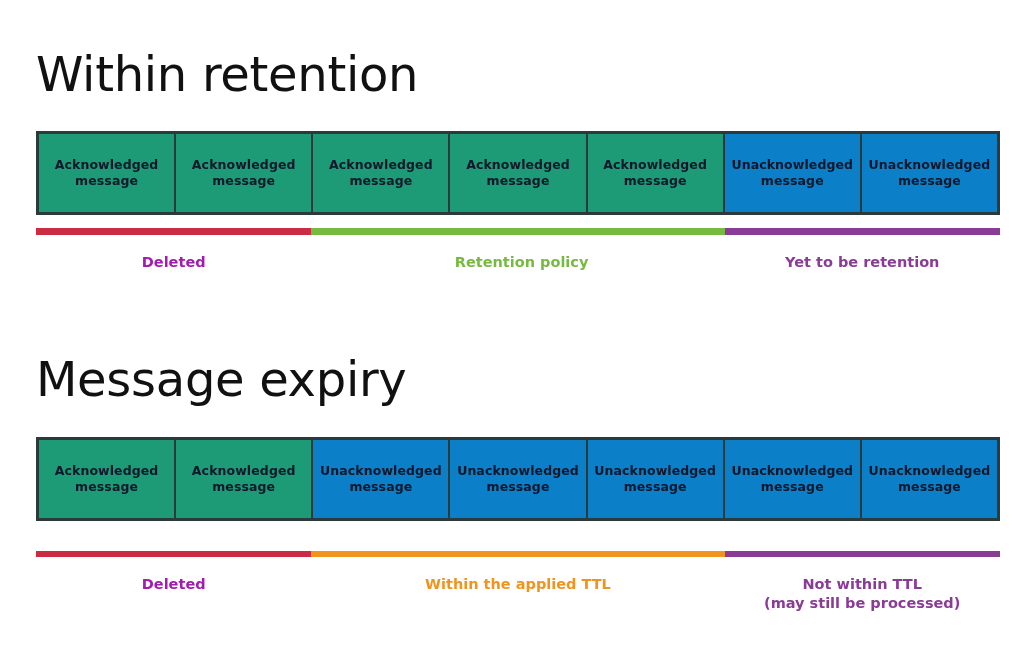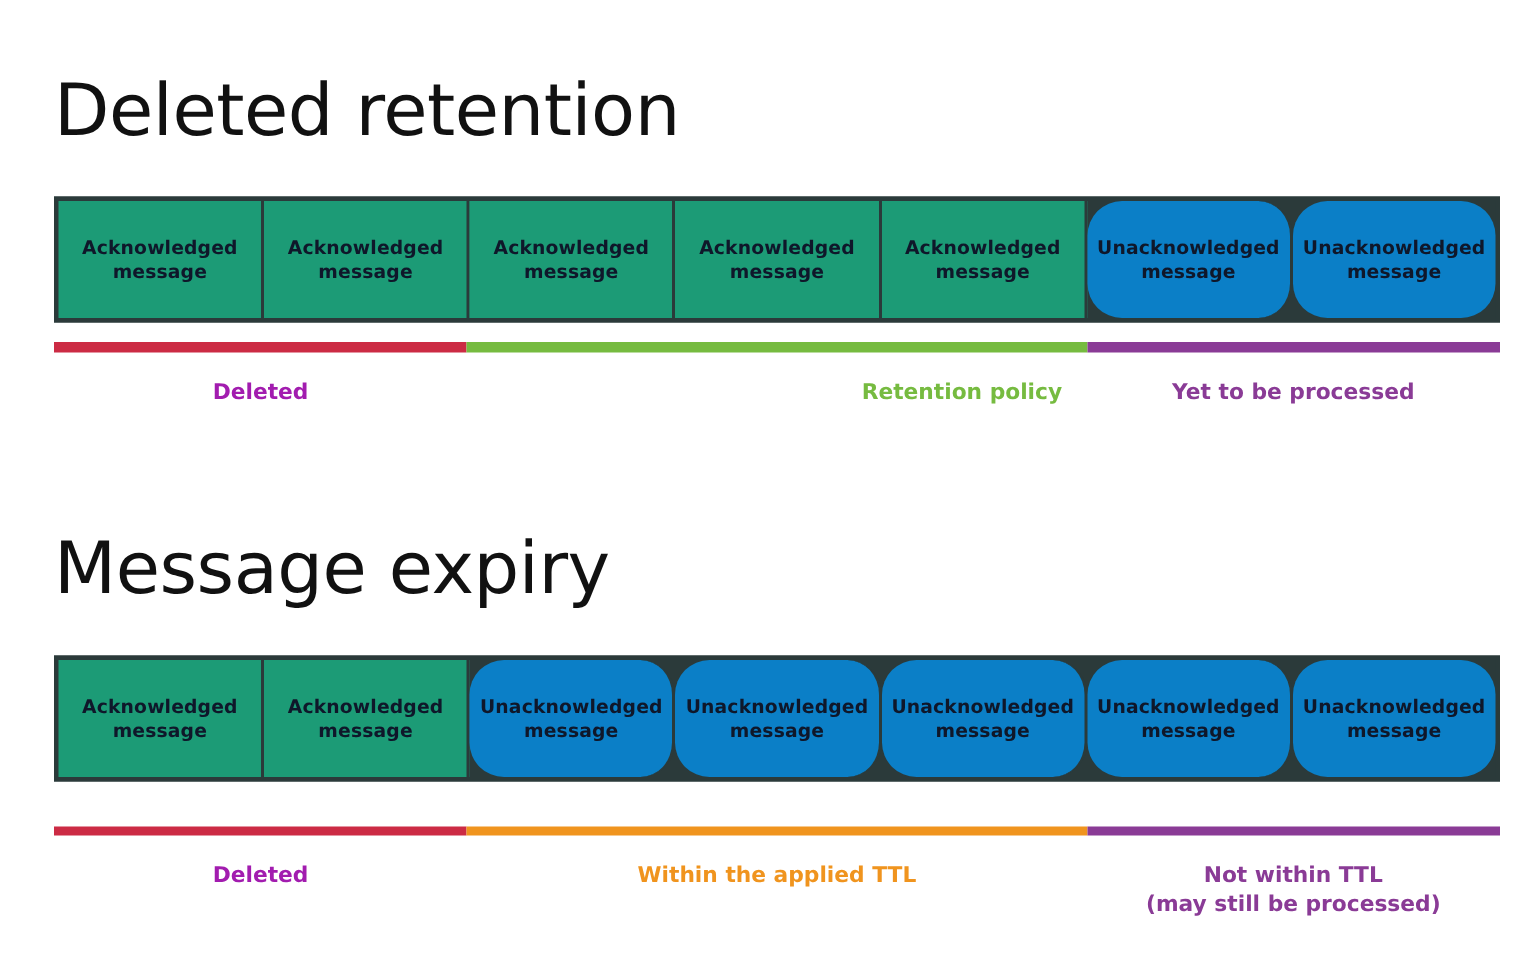--- a/index.html
+++ b/index.html
@@ -51,21 +51,21 @@
     font-size:12.5px;
     font-weight:700;
     line-height:1.25;
     letter-spacing:0.1px;
     border-right:2px solid #2b3a3a;
     box-sizing:border-box;
     padding:0 2px;
   }
   .cell:last-child{border-right:none;}
   .cell.ack{background:#1c9b76;}
-  .cell.unack{background:#0b7fc7;border-radius:23px;}
+  .cell.unack{background:#0b7fc7;}
   .cell span{display:block;}
 
   
   .legend{
     position:absolute;
     left:36px;
     width:964px;
   }
   #legend-retention{top:228px;}
   #legend-expiry{top:551px;}
@@ -100,21 +100,21 @@
   .legend-label.red{color:#a21caf;}
   .legend-label.green{color:#76bb40;}
   .legend-label.purple{color:#8a3b96;}
   .legend-label.orange{color:#f0941e;}
 </style>
 </head>
 <body>
 
 <div class="canvas">
 
-  <div class="section-title" id="title-retention">Deleted retention</div>
+  <div class="section-title" id="title-retention">Within retention</div>
 
   <div class="row" id="row-retention">
     <div class="cell ack">
       <span>Acknowledged
 message</span>
     </div>
     <div class="cell ack">
       <span>Acknowledged
 message</span>
     </div>
@@ -141,22 +141,22 @@
   </div>
 
   <div class="legend" id="legend-retention">
     <div class="legend-bar">
       <div class="seg red" style="flex:2 1 0;"></div>
       <div class="seg green" style="flex:3 1 0;"></div>
       <div class="seg purple" style="flex:2 1 0;"></div>
     </div>
     <div class="legend-labels">
       <div class="legend-label red" style="left:0px;width:275.4px;">Deleted</div>
-      <div class="legend-label green" style="left:259px;width:413.1px;text-align:right;">Retention policy</div>
-      <div class="legend-label purple" style="left:688.5px;width:275.4px;">Yet to be processed</div>
+      <div class="legend-label green" style="left:279px;width:413.1px;">Retention policy</div>
+      <div class="legend-label purple" style="left:688.5px;width:275.4px;">Yet to be retention</div>
     </div>
   </div>
 
   <div class="section-title" id="title-expiry">Message expiry</div>
 
   <div class="row" id="row-expiry">
     <div class="cell ack">
       <span>Acknowledged
 message</span>
     </div>

